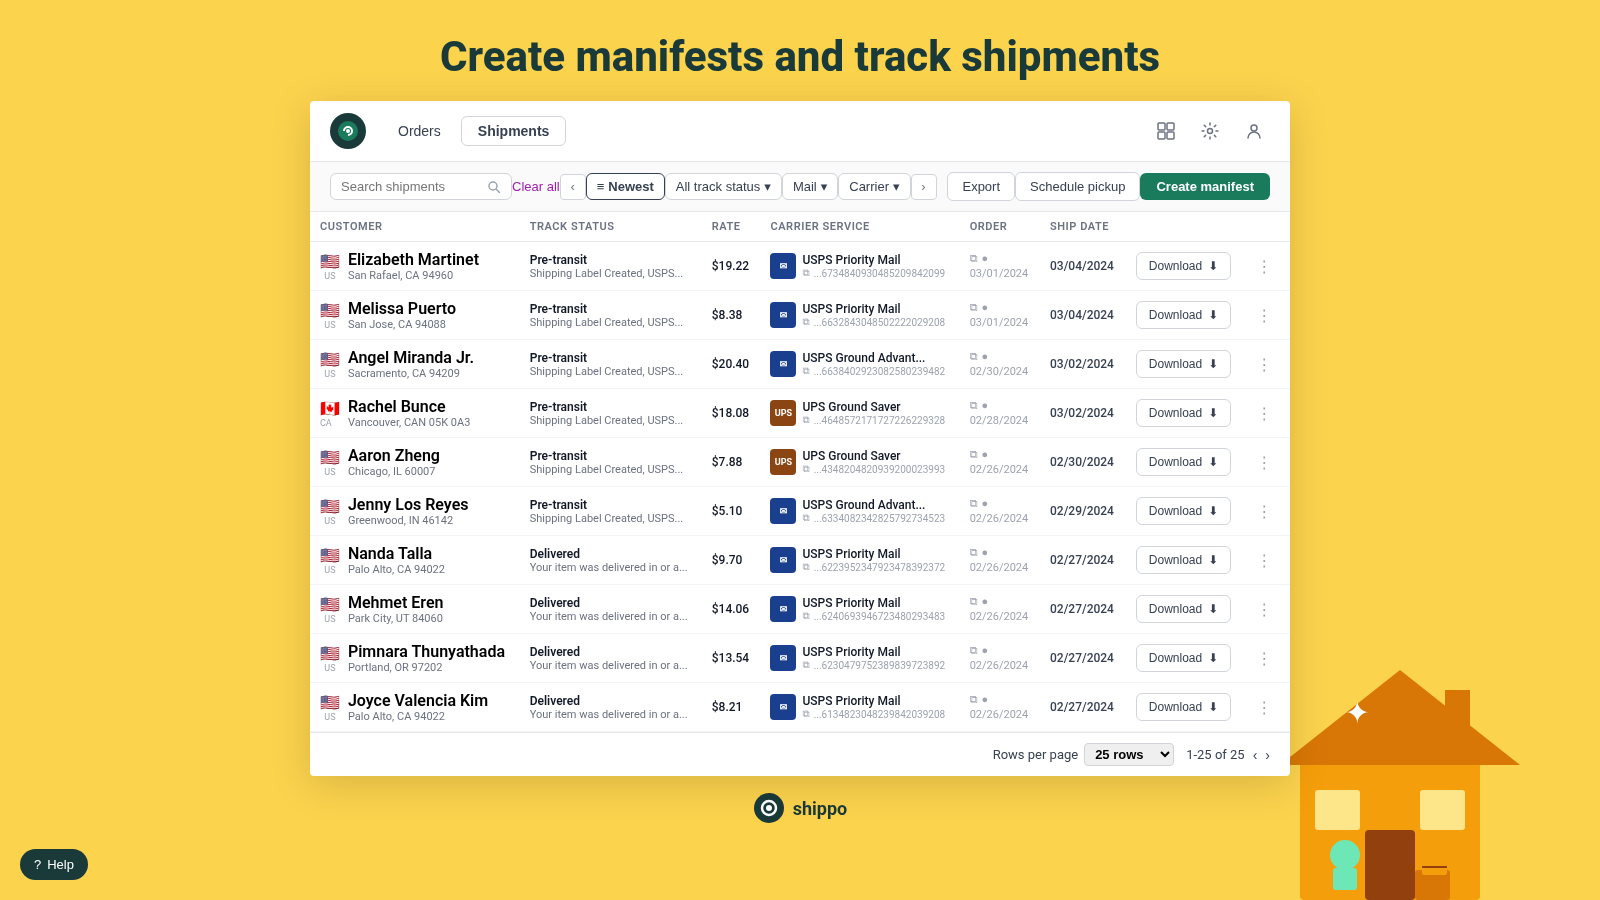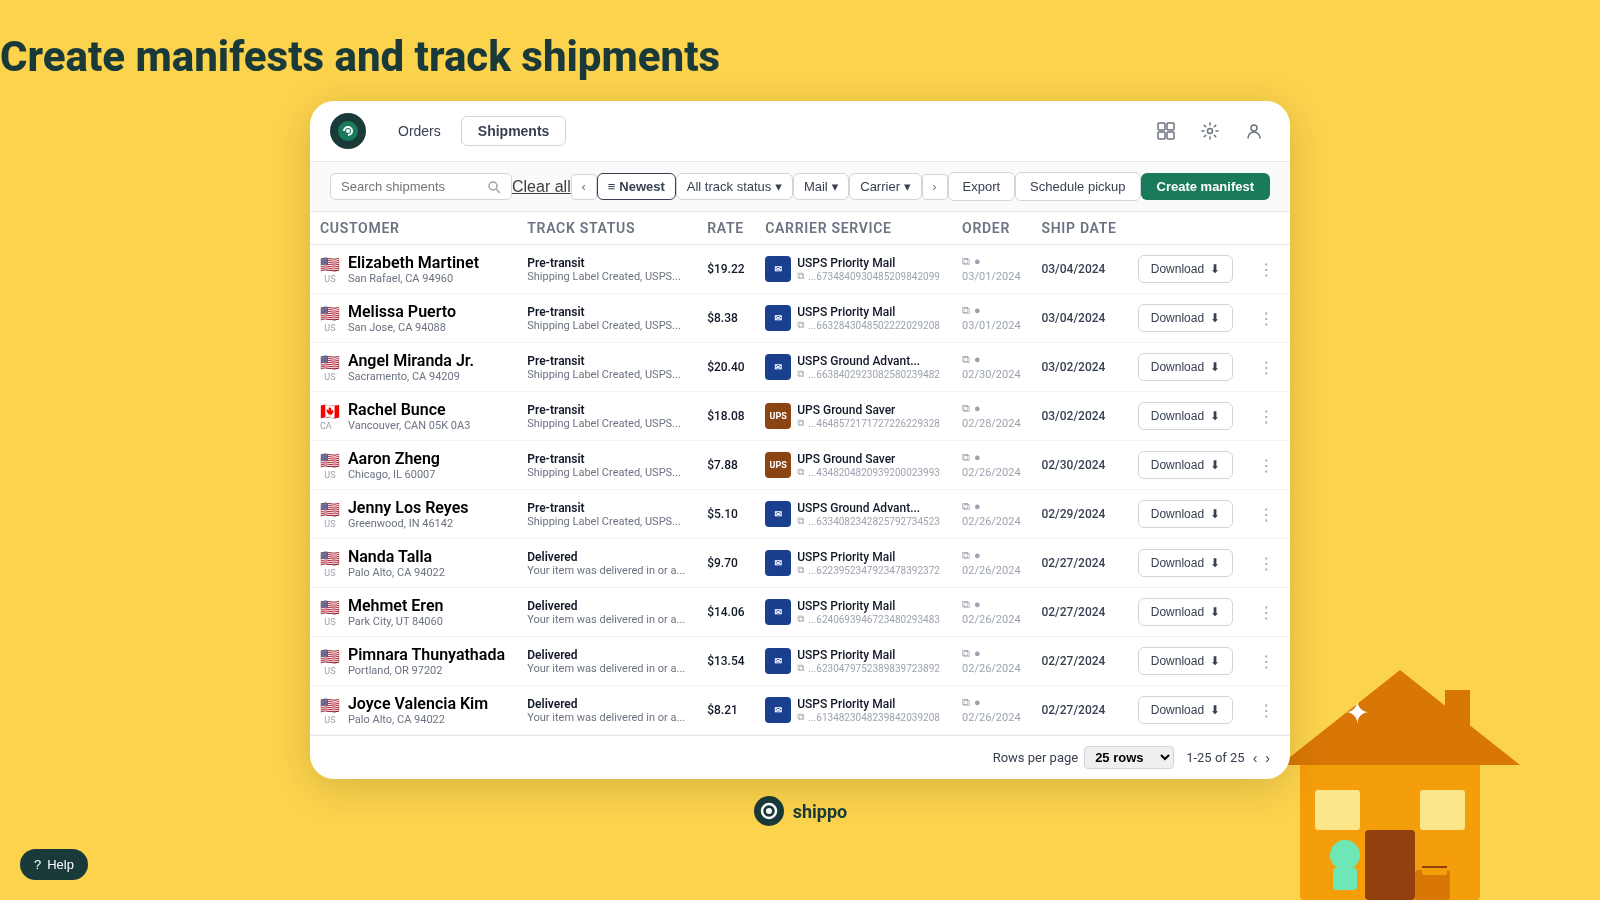--- a/index.html
+++ b/index.html
@@ -6,29 +6,30 @@
     body {
       background: #FCD34D;
       font-family: -apple-system, BlinkMacSystemFont, 'Segoe UI', Roboto, sans-serif;
       width: 1600px;
       height: 900px;
       overflow: hidden;
       position: relative;
     }
 
     .page-title {
+      text-align: center;
       padding: 32px 0 20px;
       font-size: 42px;
       font-weight: 800;
       color: #1a3a3a;
     }
 
     .app-window {
       background: white;
-      border-radius: 24px;
+      border-radius: 4px;
       box-shadow: 0 8px 40px rgba(0,0,0,0.15);
       width: 980px;
       margin: 0 auto;
       overflow: hidden;
       position: relative;
       z-index: 10;
     }
 
     
     .top-nav {
@@ -95,27 +96,26 @@
       background: white;
     }
     .search-input {
       border: none;
       outline: none;
       font-size: 13px;
       color: #9ca3af;
       width: 140px;
     }
     .clear-all-btn {
-      font-size: 16px;
-      color: #404040;
+      font-size: 13px;
+      color: #a21caf;
       cursor: pointer;
       border: none;
       background: transparent;
       font-weight: 500;
-      text-decoration: underline;
     }
     .nav-arrow-btn {
       width: 26px;
       height: 26px;
       border: 1px solid #d1d5db;
       border-radius: 4px;
       background: white;
       cursor: pointer;
       display: flex;
       align-items: center;
@@ -176,21 +176,21 @@
       overflow: hidden;
     }
     table {
       width: 100%;
       border-collapse: collapse;
       font-size: 12px;
     }
     thead th {
       text-align: left;
       padding: 8px 10px;
-      font-size: 14px;
+      font-size: 11px;
       font-weight: 600;
       color: #6b7280;
       text-transform: uppercase;
       letter-spacing: 0.05em;
       border-bottom: 1px solid #e5e7eb;
       background: white;
     }
     tbody tr {
       border-bottom: 1px solid #f3f4f6;
     }

